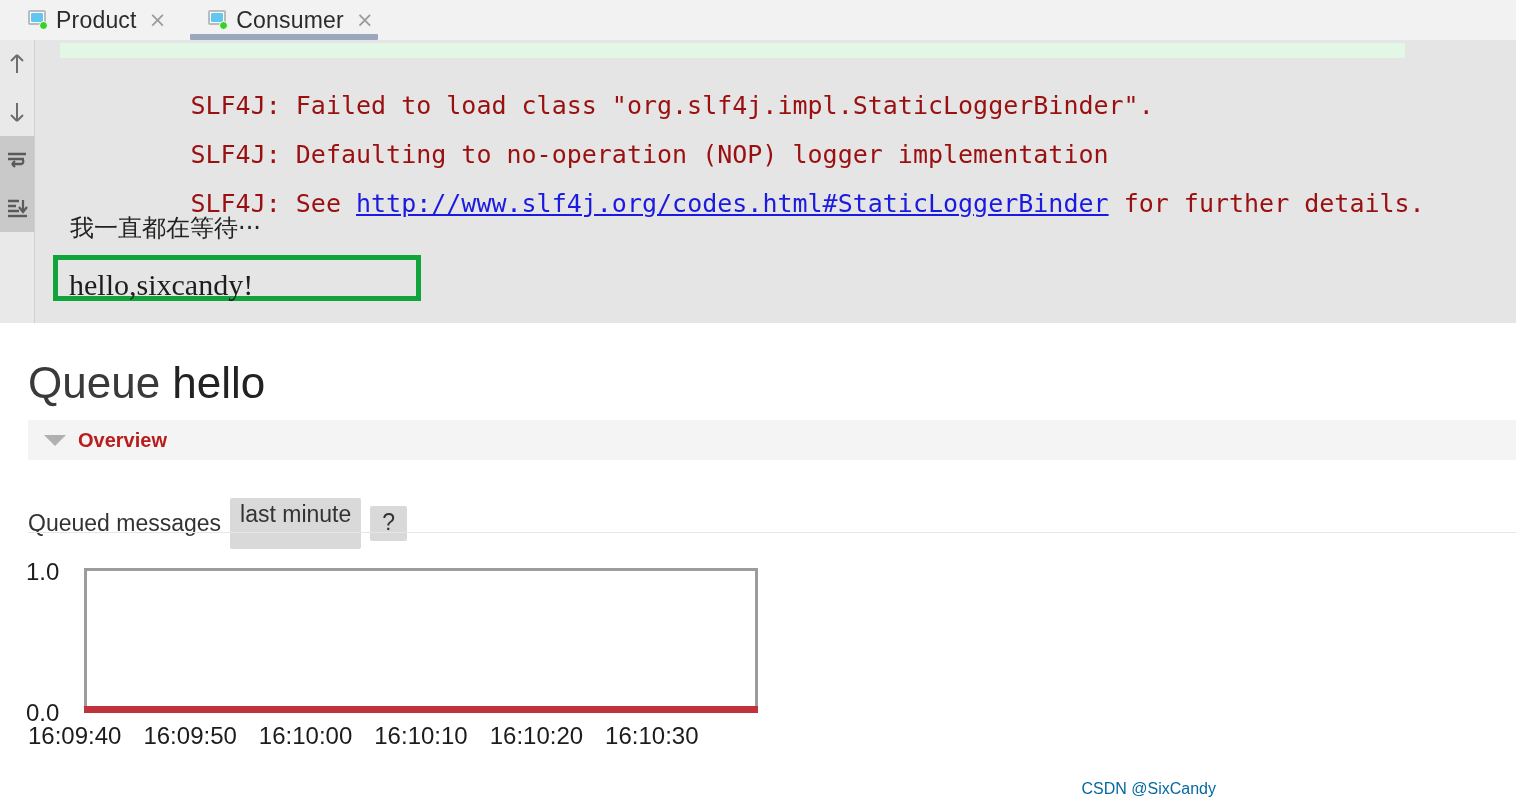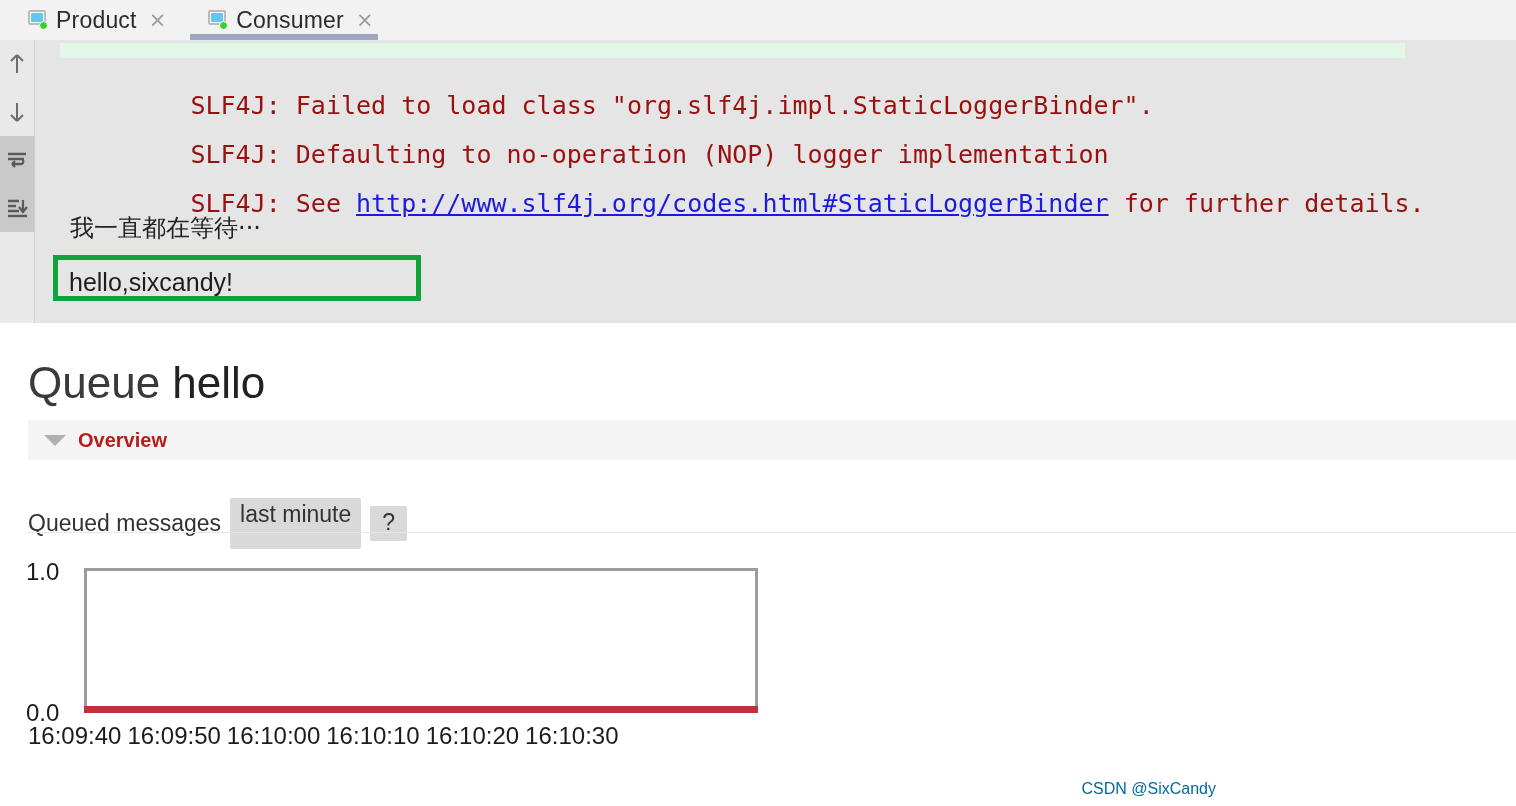--- a/index.html
+++ b/index.html
@@ -74,22 +74,22 @@
   }
   .c-red { color: #9a0f0f; }
   .c-link { color: #1a1ae0; text-decoration: underline; }
   .c-black { color: #222; }
   .cn-cn { font-family: "DejaVu Sans", sans-serif; font-size: 24px; }
   .hl-box {
     position: absolute; left: 18px; top: 215px; width: 368px; height: 46px;
     border: 5px solid #11a33c; box-sizing: border-box;
   }
   .hl-text {
-    position: absolute; left: 34px; top: 228px; font-size: 25px; color: #1d1d1d;
-    font-family: Liberation Sans, sans-serif; white-space: pre;
+    position: absolute; left: 34px; top: 228px; font-size: 30px; color: #1d1d1d;
+    font-family: Liberation Serif, serif; white-space: pre;
   }
   .green-rule {
     position: absolute; left: 53px; top: 300px; width: 1463px; height: 6px; background: #11a33c;
   }
 
   
   .rmq { position: absolute; left: 0; top: 330px; width: 1516px; height: 476px; background: #fff; }
   .page-title {
     position: absolute; left: 28px; top: 28px;
     font-size: 44px; color: #3a3a3a; font-weight: 300; white-space: pre;
@@ -116,21 +116,21 @@
 
   
   .chart { position: absolute; left: 84px; top: 238px; width: 674px; height: 144px;
            border: 3px solid #9c9c9c; box-sizing: border-box; background: #fff; }
   .chart-line { position: absolute; left: 84px; top: 376px; width: 674px; height: 7px; background: #bf333c; }
   .ylab { position: absolute; font-size: 24px; color: #1c1c1c; font-family:"Liberation Sans", sans-serif; }
   .ylab.top { left: 26px; top: 228px; }
   .ylab.bot { left: 26px; top: 369px; }
   .xlabs {
     position: absolute; left: 28px; top: 392px; width: 740px;
-    display: flex; font-size: 24px; color: #1c1c1c; gap: 6px;
+    display: flex; font-size: 24px; color: #1c1c1c; gap: 22px;
   }
 
   .watermark {
     position: absolute; right: 16px; bottom: 8px; font-size: 16px; color: #0369a1;
   }
 </style>
 </head>
 <body>
 
 <div id="root">

